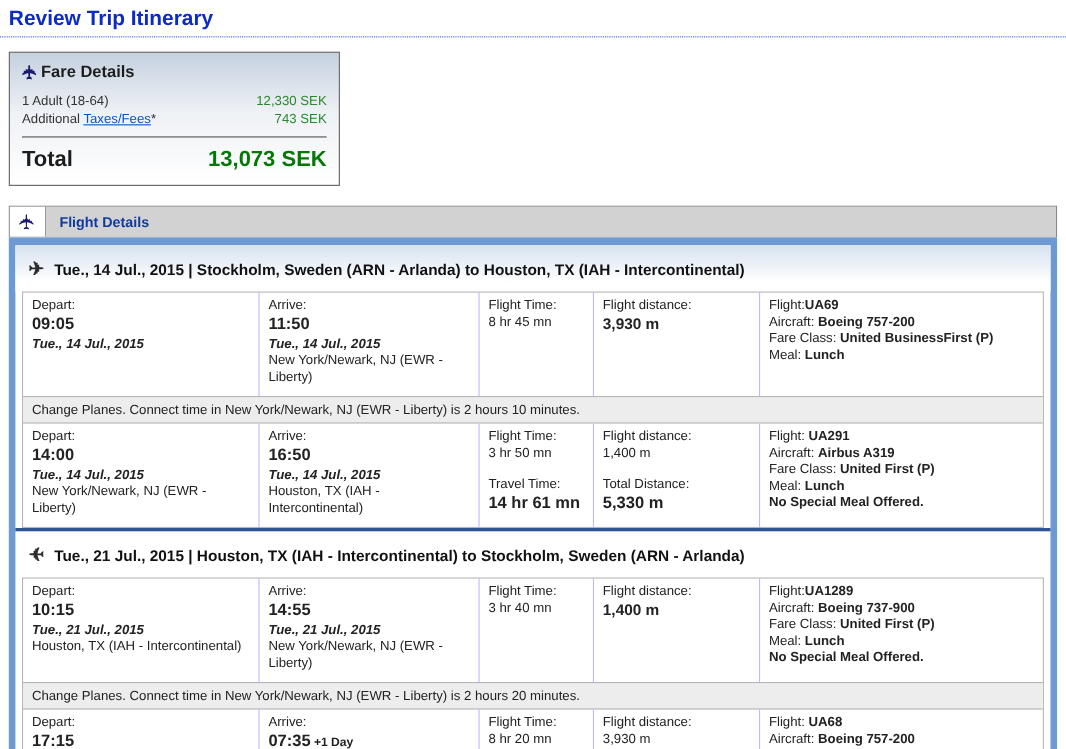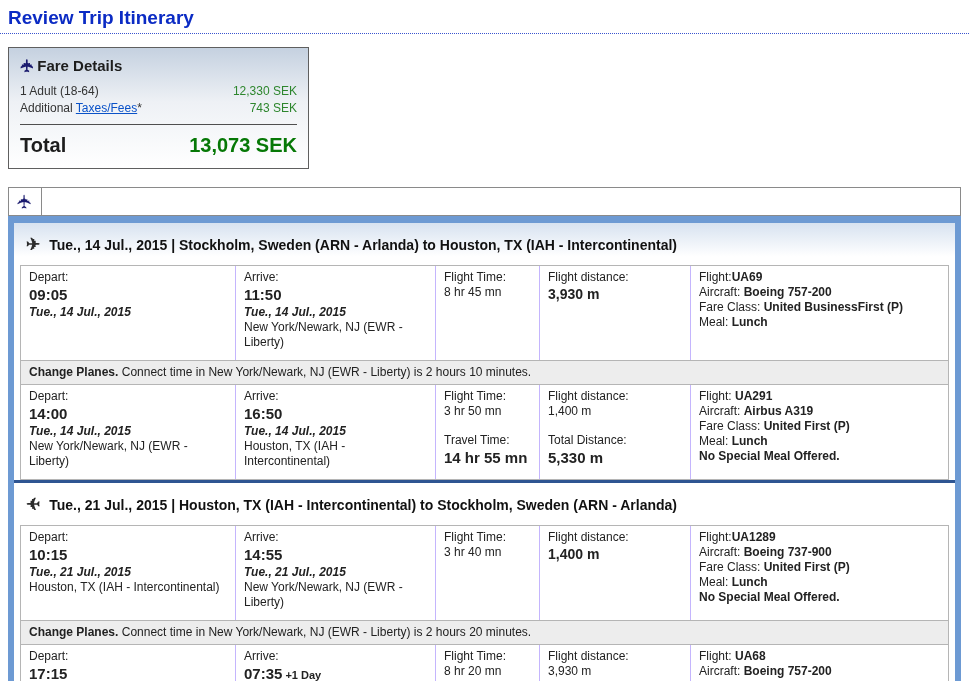--- a/index.html
+++ b/index.html
@@ -61,21 +61,21 @@
   .date { font-weight:bold;font-style:italic; }
   .gap { height:14px; }
   .big-bold { font-size:15px; font-weight:bold; line-height:19px; }
   .dist-bold { font-size:14px; font-weight:bold; line-height:18px; }
   .info-line b { font-weight:bold; }
   .change-row {
     grid-column:1 / -1; background:#ededed;
     border-top:1px solid #b5b5b5; border-bottom:1px solid #b5b5b5;
     padding:4px 8px; line-height:15px; color:#222;
   }
-  .change-row b { font-weight:bold; }
+  .change-row b { font-weight:normal; }
 </style>
 </head>
 <body>
 
 <h1 class="page-title">Review Trip Itinerary</h1>
 
 <div class="fare-box">
   <div class="fare-header">
     <span class="plane-up">✈</span>
       <span>Fare Details</span>
@@ -92,20 +92,21 @@
   <div class="fare-total">
     <span>Total</span>
     <span class="fare-total-amount">13,073 SEK</span>
   </div>
 </div>
 
 <div class="tab-bar">
   <div class="tab-icon-box">
     <span class="plane-up">✈</span>
   </div>
+  <div class="tab-label-area">Flight Details</div>
 </div>
 
 <div class="panel">
 
   <div class="trip trip-1">
     <div class="trip-header">
       <span class="plane-right">✈</span>
       <span>Tue., 14 Jul., 2015 | Stockholm, Sweden (ARN - Arlanda) to Houston, TX (IAH - Intercontinental)</span>
     </div>
     <div class="seg-table">
@@ -148,21 +149,21 @@
         <div>Arrive:</div>
         <div class="time">16:50</div>
         <div class="date">Tue., 14 Jul., 2015</div>
         <div>Houston, TX (IAH - Intercontinental)</div>
       </div>
       <div class="cell">
         <div>Flight Time:</div>
         <div>3 hr 50 mn</div>
         <div class="gap"></div>
         <div>Travel Time:</div>
-        <div class="big-bold">14 hr 55 mn</div>
+        <div class="big-bold">14 hr 61 mn</div>
       </div>
       <div class="cell">
         <div>Flight distance:</div>
         <div>1,400 m</div>
         <div class="gap"></div>
         <div>Total Distance:</div>
         <div class="big-bold">5,330 m</div>
       </div>
       <div class="cell last">
         <div class="info-line"><span>Flight: </span><b>UA291</b></div>

